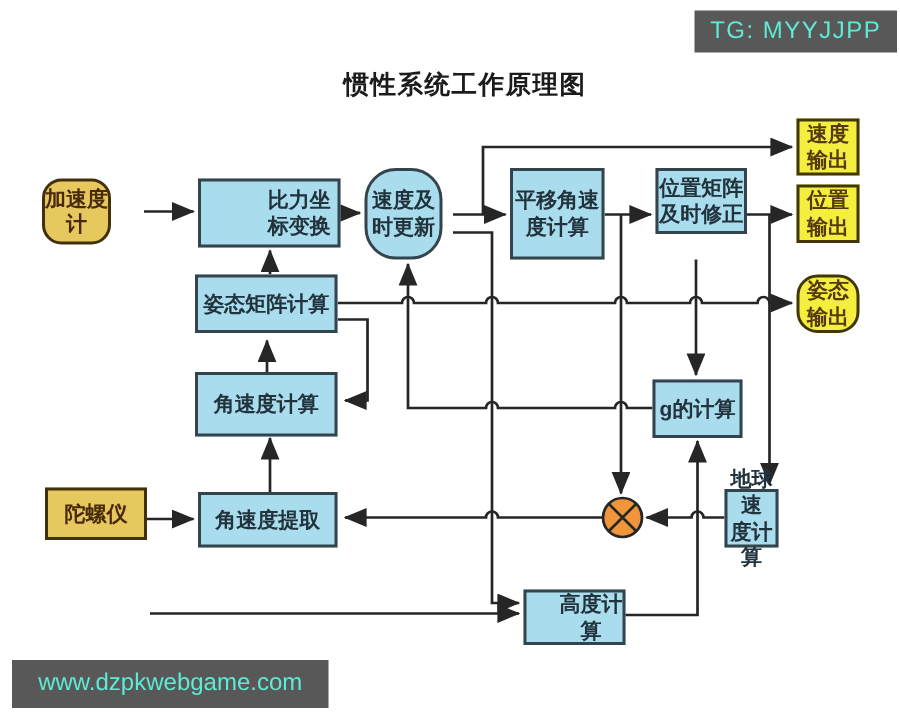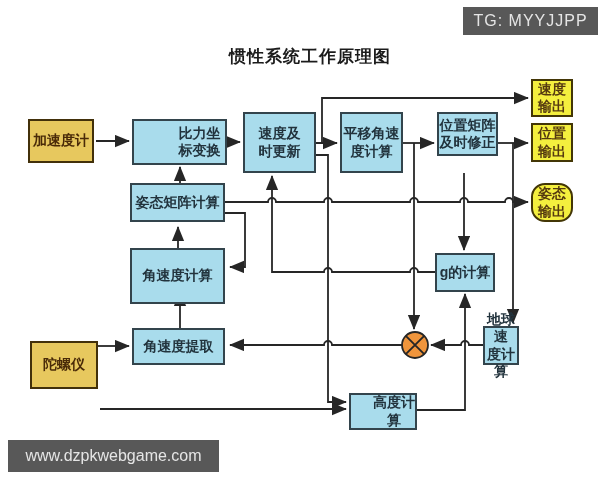--- a/index.html
+++ b/index.html
@@ -10,21 +10,21 @@
   #wires{position:absolute;left:0;top:0;width:600px;height:480px;}
   .node{
     position:absolute;box-sizing:border-box;display:flex;align-items:center;
     justify-content:center;text-align:center;white-space:pre-line;
     font-weight:bold;line-height:1.25;
   }
   .process{background:#a9dcec;border:2px solid #33444c;color:#22333d;font-size:14px;}
   .input{background:#e7c85e;border:2px solid #42300a;color:#492a08;font-size:14px;}
   .output{background:#f4ef3e;border:2px solid #433606;color:#553a10;font-size:14px;}
   .banner{
-    position:absolute;background:#585858;color:#e5e5e5;display:flex;
+    position:absolute;background:#585858;color:#5eead4;display:flex;
     align-items:center;justify-content:center;font-weight:normal;
   }
   #tg-banner{left:463px;top:7px;width:135px;height:28px;font-size:16px;letter-spacing:1px;}
   #watermark{left:8px;top:440px;width:211px;height:32px;font-size:16px;}
   #page-title{
     position:absolute;left:200px;top:45px;width:220px;height:24px;
     text-align:center;font-size:17px;font-weight:bold;color:#1b1b1b;letter-spacing:1px;
   }
 </style>
 </head>
@@ -86,36 +86,36 @@
         <circle cx="415" cy="345" r="13" fill="#f0953c" stroke="#262626" stroke-width="1.8"></circle>
         <path d="M405.8,335.8 L424.2,354.2 M405.8,354.2 L424.2,335.8" stroke="#262626" stroke-width="1.8"></path>
       </g>
     </g>
   </svg>
 
   <div id="page-title">惯性系统工作原理图</div>
   <div id="tg-banner" class="banner">TG: MYYJJPP</div>
   <div id="watermark" class="banner">www.dzpkwebgame.com</div>
 
-  <div class="node input" style="left:28px;top:119px;width:66px;height:44px;">加速度计</div>
+  <div class="node input" style="left:28px;top:119px;width:46px;height:44px;border-radius:13px;">加速度计</div>
   <div class="node process" style="left:132px;top:119px;width:95px;height:46px;padding-left:40px;">比力坐标变换</div>
-  <div class="node process" style="left:243px;top:112px;width:73px;height:61px;">速度及
+  <div class="node process" style="left:243px;top:112px;width:52px;height:61px;border-radius:21px;">速度及
 时更新</div>
   <div class="node process" style="left:340px;top:112px;width:63px;height:61px;">平移角速
 度计算</div>
   <div class="node process" style="left:437px;top:112px;width:61px;height:44px;">位置矩阵
 及时修正</div>
   <div class="node output" style="left:531px;top:79px;width:42px;height:38px;">速度
 输出</div>
   <div class="node output" style="left:531px;top:123px;width:42px;height:39px;">位置
 输出</div>
   <div class="node output" style="left:531px;top:183px;width:42px;height:39px;border-radius:14px;">姿态
 输出</div>
   <div class="node process" style="left:130px;top:183px;width:95px;height:39px;">姿态矩阵计算</div>
-  <div class="node process" style="left:130px;top:248px;width:95px;height:56px;">角速度计算</div>
+  <div class="node process" style="left:130px;top:248px;width:95px;height:43px;">角速度计算</div>
   <div class="node process" style="left:435px;top:253px;width:60px;height:39px;">g的计算</div>
-  <div class="node input" style="left:30px;top:325px;width:68px;height:48px;margin-top:16px;">陀螺仪</div>
+  <div class="node input" style="left:30px;top:325px;width:68px;height:35px;">陀螺仪</div>
   <div class="node process" style="left:132px;top:328px;width:93px;height:37px;">角速度提取</div>
   <div class="node process" style="left:483px;top:326px;width:36px;height:39px;">地球速
 度计算</div>
   <div class="node process" style="left:349px;top:393px;width:68px;height:37px;padding-left:22px;">高度计算</div>
 
 </div>
 
 </body></html>

